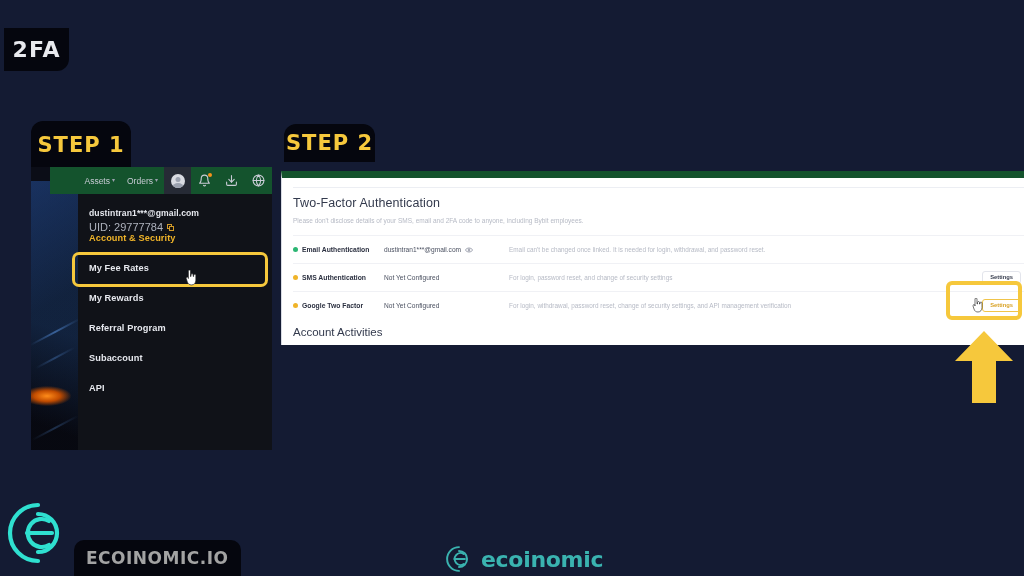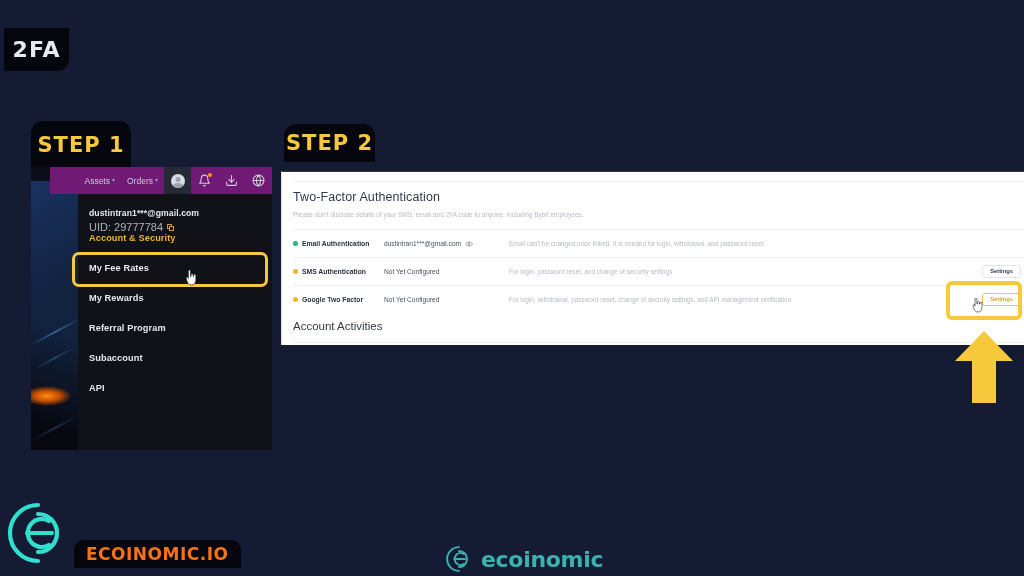--- a/index.html
+++ b/index.html
@@ -40,21 +40,21 @@
       linear-gradient(200deg, rgba(40,90,160,.35) 55%, rgba(8,10,20,0) 90%),
       #07080f;
   }
   #left-bgimg .streak {
     position: absolute; background: linear-gradient(90deg, rgba(70,130,210,.0), rgba(90,150,230,.55), rgba(70,130,210,0));
     height: 2px; transform: rotate(-28deg); border-radius: 2px;
   }
 
   #topnav {
     position: absolute; left: 19px; top: 0px; width: 222px; height: 27px;
-    background: #701a75;
+    background: #14532d;
     display: flex; align-items: center; justify-content: flex-end;
   }
   .nav-item {
     color: #c9ccd6; font-size: 8.5px; padding: 0 6px; height: 27px;
     display: flex; align-items: center; gap: 2px; white-space: nowrap;
   }
   .caret { font-size: 6px; color: #9aa0ae; position: relative; top: -1px; }
   .nav-icon-btn {
     width: 27px; height: 27px; display: flex; align-items: center; justify-content: center;
     position: relative;
@@ -102,21 +102,21 @@
   
   .cursor-hand { position: absolute; width: 13px; height: 16px; }
   .cursor-hand svg { display: block; }
 
   
   #panel {
     position: absolute; left: 281px; top: 171px;
     width: 743px; height: 174px;
     background: #ffffff;
     border-left: 1px solid #d8dbe3;
-    border-top: 1px solid #14532d;
+    border-top: 7px solid #14532d;
     overflow: hidden;
   }
   #panel-topstub {
     position: absolute; left: 11px; top: 0; right: 0; height: 10px;
     border-bottom: 1px solid #eceef3;
   }
   #panel-topstub .stub-txt { color: #f1f2f5; font-size: 7px; padding-left: 10px; }
 
   #panel-title {
     position: absolute; left: 11px; top: 18px;
@@ -161,24 +161,24 @@
     position: absolute; left: 946px; top: 281px; width: 76px; height: 39px;
     border: 4px solid #f6c83c; border-radius: 6px; pointer-events: none;
   }
 
   
   #big-arrow { position: absolute; left: 955px; top: 331px; width: 58px; height: 72px; }
 
   
   #logo-mark-left { position: absolute; left: 5px; top: 500px; width: 66px; height: 66px; }
   #wordmark-left {
-    position: absolute; left: 74px; top: 540px; height: 28px;
+    position: absolute; left: 74px; top: 540px; height: 36px;
     background: #05060e; border-radius: 10px 10px 0 0;
     display: flex; align-items: center; padding: 0 12px;
-    color: #f97316; font-family: "DejaVu Sans", sans-serif; font-weight: 700;
+    color: #a3a3a3; font-family: "DejaVu Sans", sans-serif; font-weight: 700;
     font-size: 17px; letter-spacing: .5px;
   }
   #brand-center {
     position: absolute; left: 445px; top: 545px;
     display: flex; align-items: center; gap: 8px;
   }
   #brand-center .mark { width: 28px; height: 28px; }
   #brand-center .word {
     color: #3ab3b0; font-size: 22px; letter-spacing: -.3px;
     font-family: "DejaVu Sans", sans-serif;

